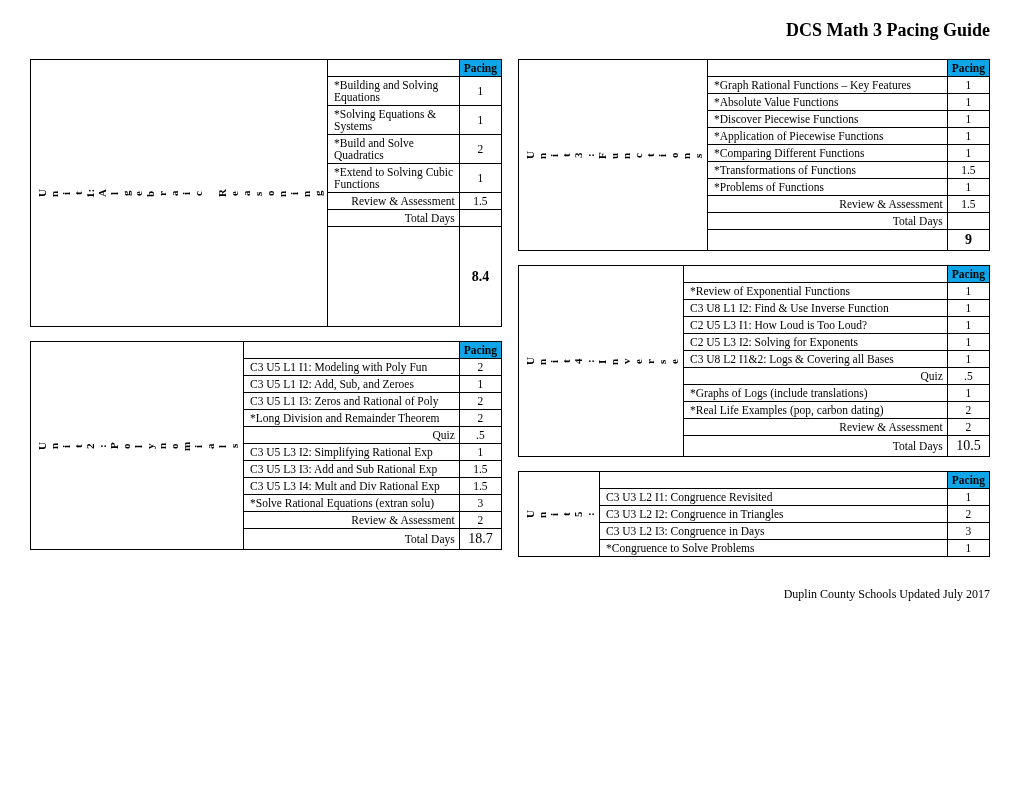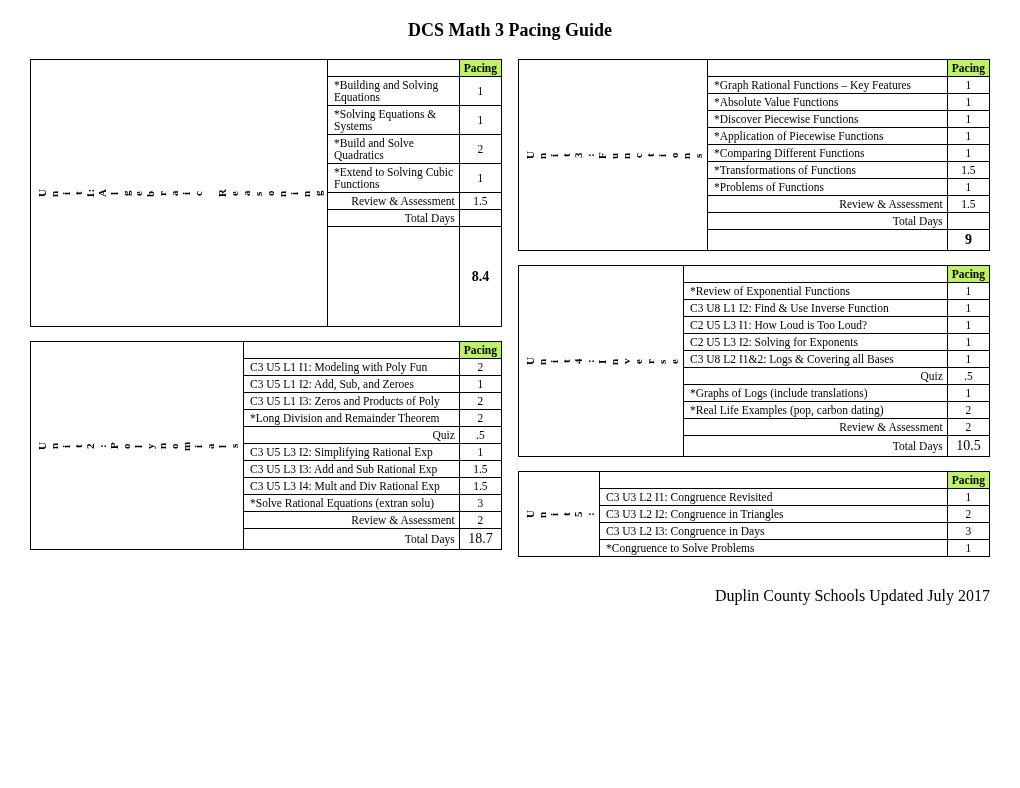--- a/index.html
+++ b/index.html
@@ -6,21 +6,21 @@
     body {
       background: #fff;
       font-family: 'Times New Roman', Times, serif;
       font-size: 12px;
       color: #000;
       width: 1020px;
       min-height: 788px;
       padding: 20px 30px;
     }
     h1 {
-      text-align: center;
+      text-align: right;
       font-size: 18px;
       font-weight: bold;
       margin-bottom: 18px;
     }
     .main-grid {
       display: grid;
       grid-template-columns: 1fr 1fr;
       gap: 16px;
     }
     .left-col, .right-col {
@@ -44,21 +44,21 @@
       vertical-align: middle;
       font-weight: bold;
       writing-mode: vertical-rl;
       transform: rotate(180deg);
       white-space: pre-line;
       font-size: 11px;
     }
     .pacing-header {
       text-align: left;
       font-weight: bold;
-      background: #bef264;
+      background: #0ea5e9;
     }
     .topic-cell {
       padding-left: 6px;
     }
     .pacing-val {
       text-align: center;
       width: 40px;
     }
     .total-row td {
       font-weight: normal;
@@ -68,21 +68,21 @@
       font-weight: bold;
     }
     .big-total {
       font-size: 14px;
       font-weight: bold;
       text-align: center;
     }
     .footer {
       text-align: right;
       margin-top: 30px;
-      font-size: 16px;
+      font-size: 12px;
     }
   </style>
 </head>
 <body>
 
 <h1>DCS Math 3 Pacing Guide</h1>
 
 <div class="main-grid">
 
   <div class="left-col">
@@ -173,21 +173,21 @@
         </tr>
         <tr>
           <td class="topic-cell">C3 U5 L1 I1:  Modeling with Poly Fun</td>
           <td class="pacing-val">2</td>
         </tr>
         <tr>
           <td class="topic-cell">C3 U5 L1 I2:  Add, Sub, and Zeroes</td>
           <td class="pacing-val">1</td>
         </tr>
         <tr>
-          <td class="topic-cell">C3 U5 L1 I3:  Zeros and Products of Poly</td>
+          <td class="topic-cell">C3 U5 L1 I3:  Zeros and Rational of Poly</td>
           <td class="pacing-val">2</td>
         </tr>
         <tr>
           <td class="topic-cell">*Long Division and Remainder Theorem</td>
           <td class="pacing-val">2</td>
         </tr>
         <tr>
           <td style="text-align:right">Quiz</td>
           <td class="pacing-val">.5</td>
         </tr>

